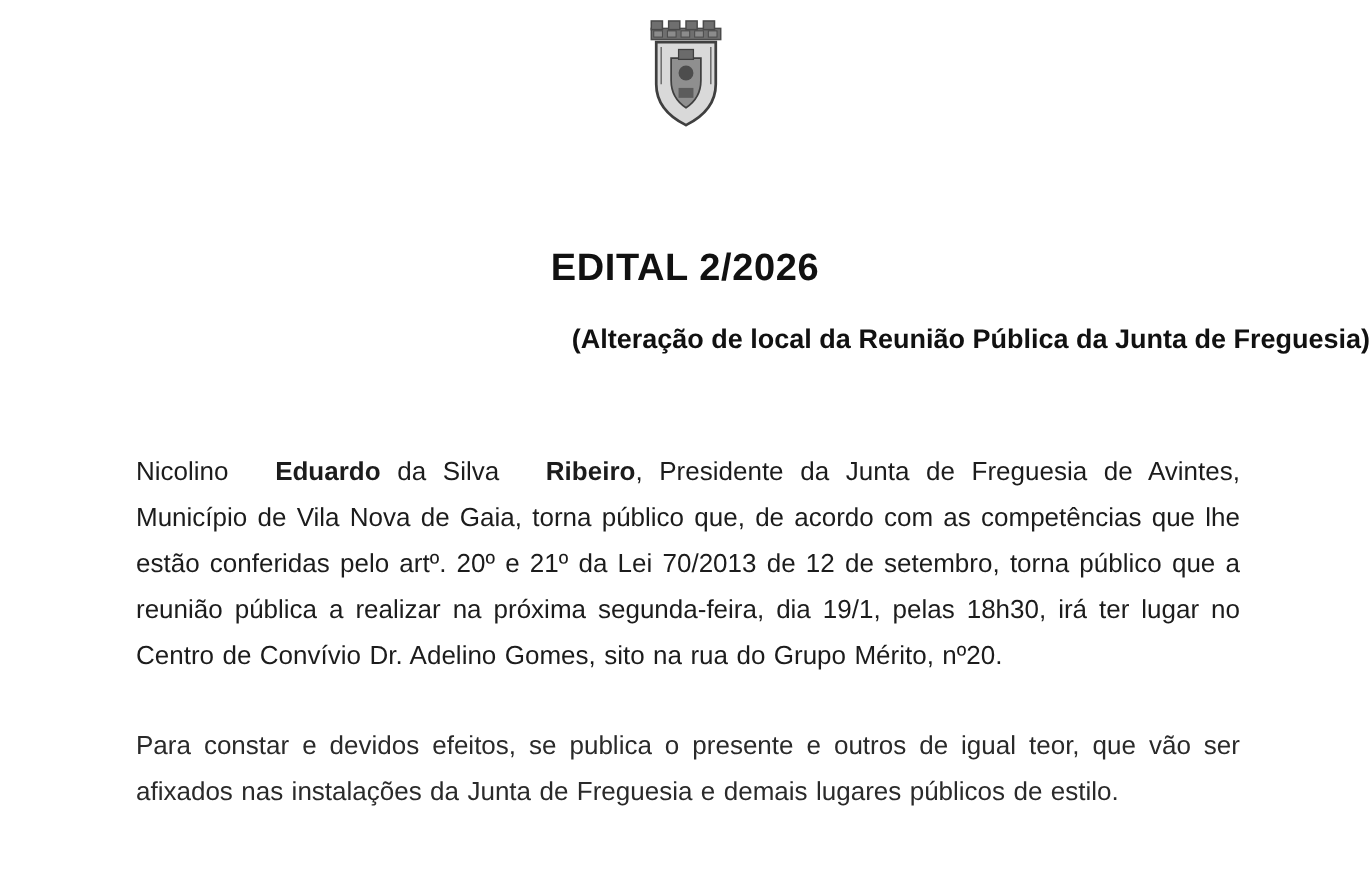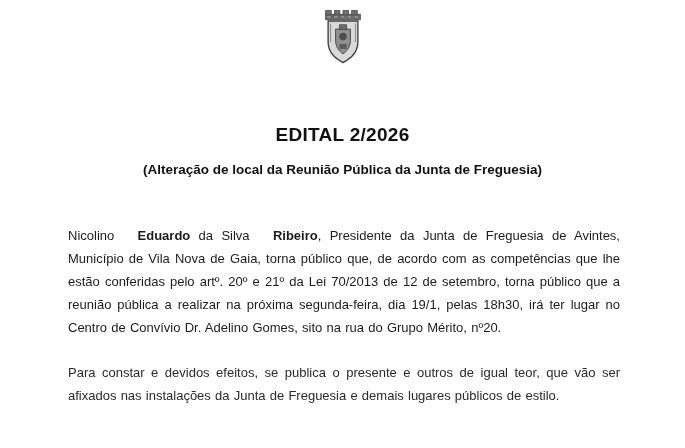--- a/index.html
+++ b/index.html
@@ -49,20 +49,21 @@
     font-weight: bold;
     letter-spacing: 0.3px;
     color: #111;
     margin: 0;
   }
   .doc-subtitle {
     font-size: 13.5px;
     font-weight: bold;
     color: #111;
     margin: 16px 0 0 0;
+    text-align: right;
   }
 
   
   .body-block {
     position: absolute;
     top: 224px;
     left: 68px;
     width: 552px;
   }
   .para {

